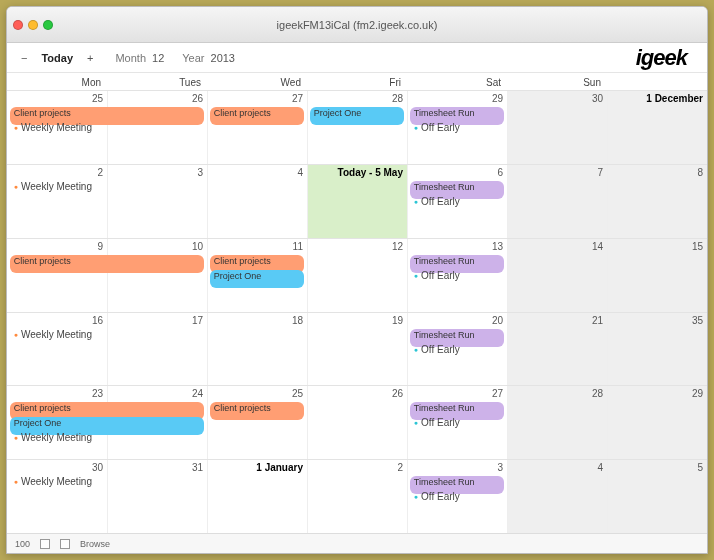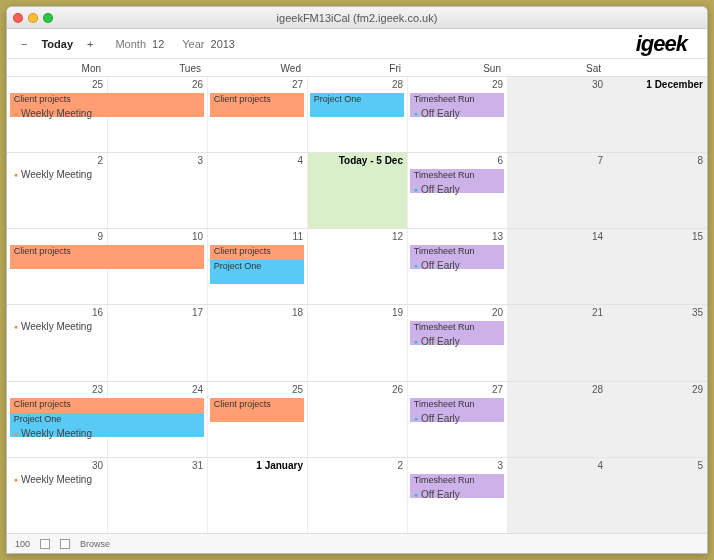--- a/index.html
+++ b/index.html
@@ -16,21 +16,21 @@
     background: #fff;
     border: 1px solid #bbb;
     border-radius: 6px 6px 0 0;
     height: 100%;
     display: flex;
     flex-direction: column;
     overflow: hidden;
     box-shadow: 0 2px 8px rgba(0,0,0,.25);
   }
   .titlebar {
-    height: 22px;
+    height: 36px;
     background: linear-gradient(#f5f5f5,#e2e2e2);
     border-bottom: 1px solid #ccc;
     display: flex;
     align-items: center;
     padding: 0 6px;
     position: relative;
   }
   .traffic { display: flex; gap: 5px; }
   .dot { width: 10px; height: 10px; border-radius: 50%; border: .5px solid rgba(0,0,0,.2); }
   .dot.red { background:#ff5f57; }
@@ -67,28 +67,28 @@
   .weeks { flex:1; display:grid; grid-template-rows: repeat(6,1fr); }
   .week { display:grid; grid-template-columns: repeat(7,1fr); border-top:1px solid #e3e3e3; position:relative; }
   .cell { border-left:1px solid #eee; position:relative; overflow:hidden; }
   .cell:first-child { border-left:none; }
   .cell.weekend { background:#efefef; }
   .cell.today { background:#d9efc9; }
   .date { position:absolute; top:2px; right:4px; font-size:10px; color:#555; }
   .date.strong { font-weight:bold; color:#000; }
   .events { position:absolute; top:16px; left:0; right:0; }
   .bar {
-    height: 24px;
+    height: 18px;
     font-size: 9px;
     color:#333;
     padding: 1px 4px;
     margin-bottom:1px;
     white-space:nowrap;
     overflow:hidden;
-    border-radius:0;
+    border-radius:6px;
     position:absolute;
   }
   .orange { background:#ff9e73; }
   .blue   { background:#59caf5; }
   .purple { background:#cdb2e9; }
   .pip { font-size:10px; color:#444; margin-bottom:1px; white-space:nowrap; padding-left:4px; }
   .pip::before { content:"●"; font-size:7px; margin-right:3px; position:relative; top:-1px; }
   .pip.dor::before { color:#ff8a3d; }
   .pip.dcy::before { color:#2bc5d4; }
   .footer {
@@ -128,22 +128,22 @@
     <span>2013</span>
     <span class="logo">igeek</span>
   </div>
 
   <div class="cal">
     <div class="dayhead">
       <div>Mon</div>
       <div>Tues</div>
       <div>Wed</div>
       <div>Fri</div>
+      <div>Sat</div>
       <div>Sun</div>
-      <div>Sat</div>
     </div>
     <div class="weeks" id="weeks">
         <div class="week">
           <div class="cell">
             <div class="date">25</div>
           </div>
           <div class="cell">
             <div class="date">26</div>
           </div>
           <div class="cell">
@@ -174,21 +174,21 @@
           <div class="cell">
             <div class="date">2</div>
           </div>
           <div class="cell">
             <div class="date">3</div>
           </div>
           <div class="cell">
             <div class="date">4</div>
           </div>
           <div class="cell today">
-            <div class="date strong">Today - 5 Dec</div>
+            <div class="date strong">Today - 5 May</div>
           </div>
           <div class="cell">
             <div class="date">6</div>
           </div>
           <div class="cell weekend">
             <div class="date">7</div>
           </div>
           <div class="cell weekend">
             <div class="date">8</div>
           </div>

